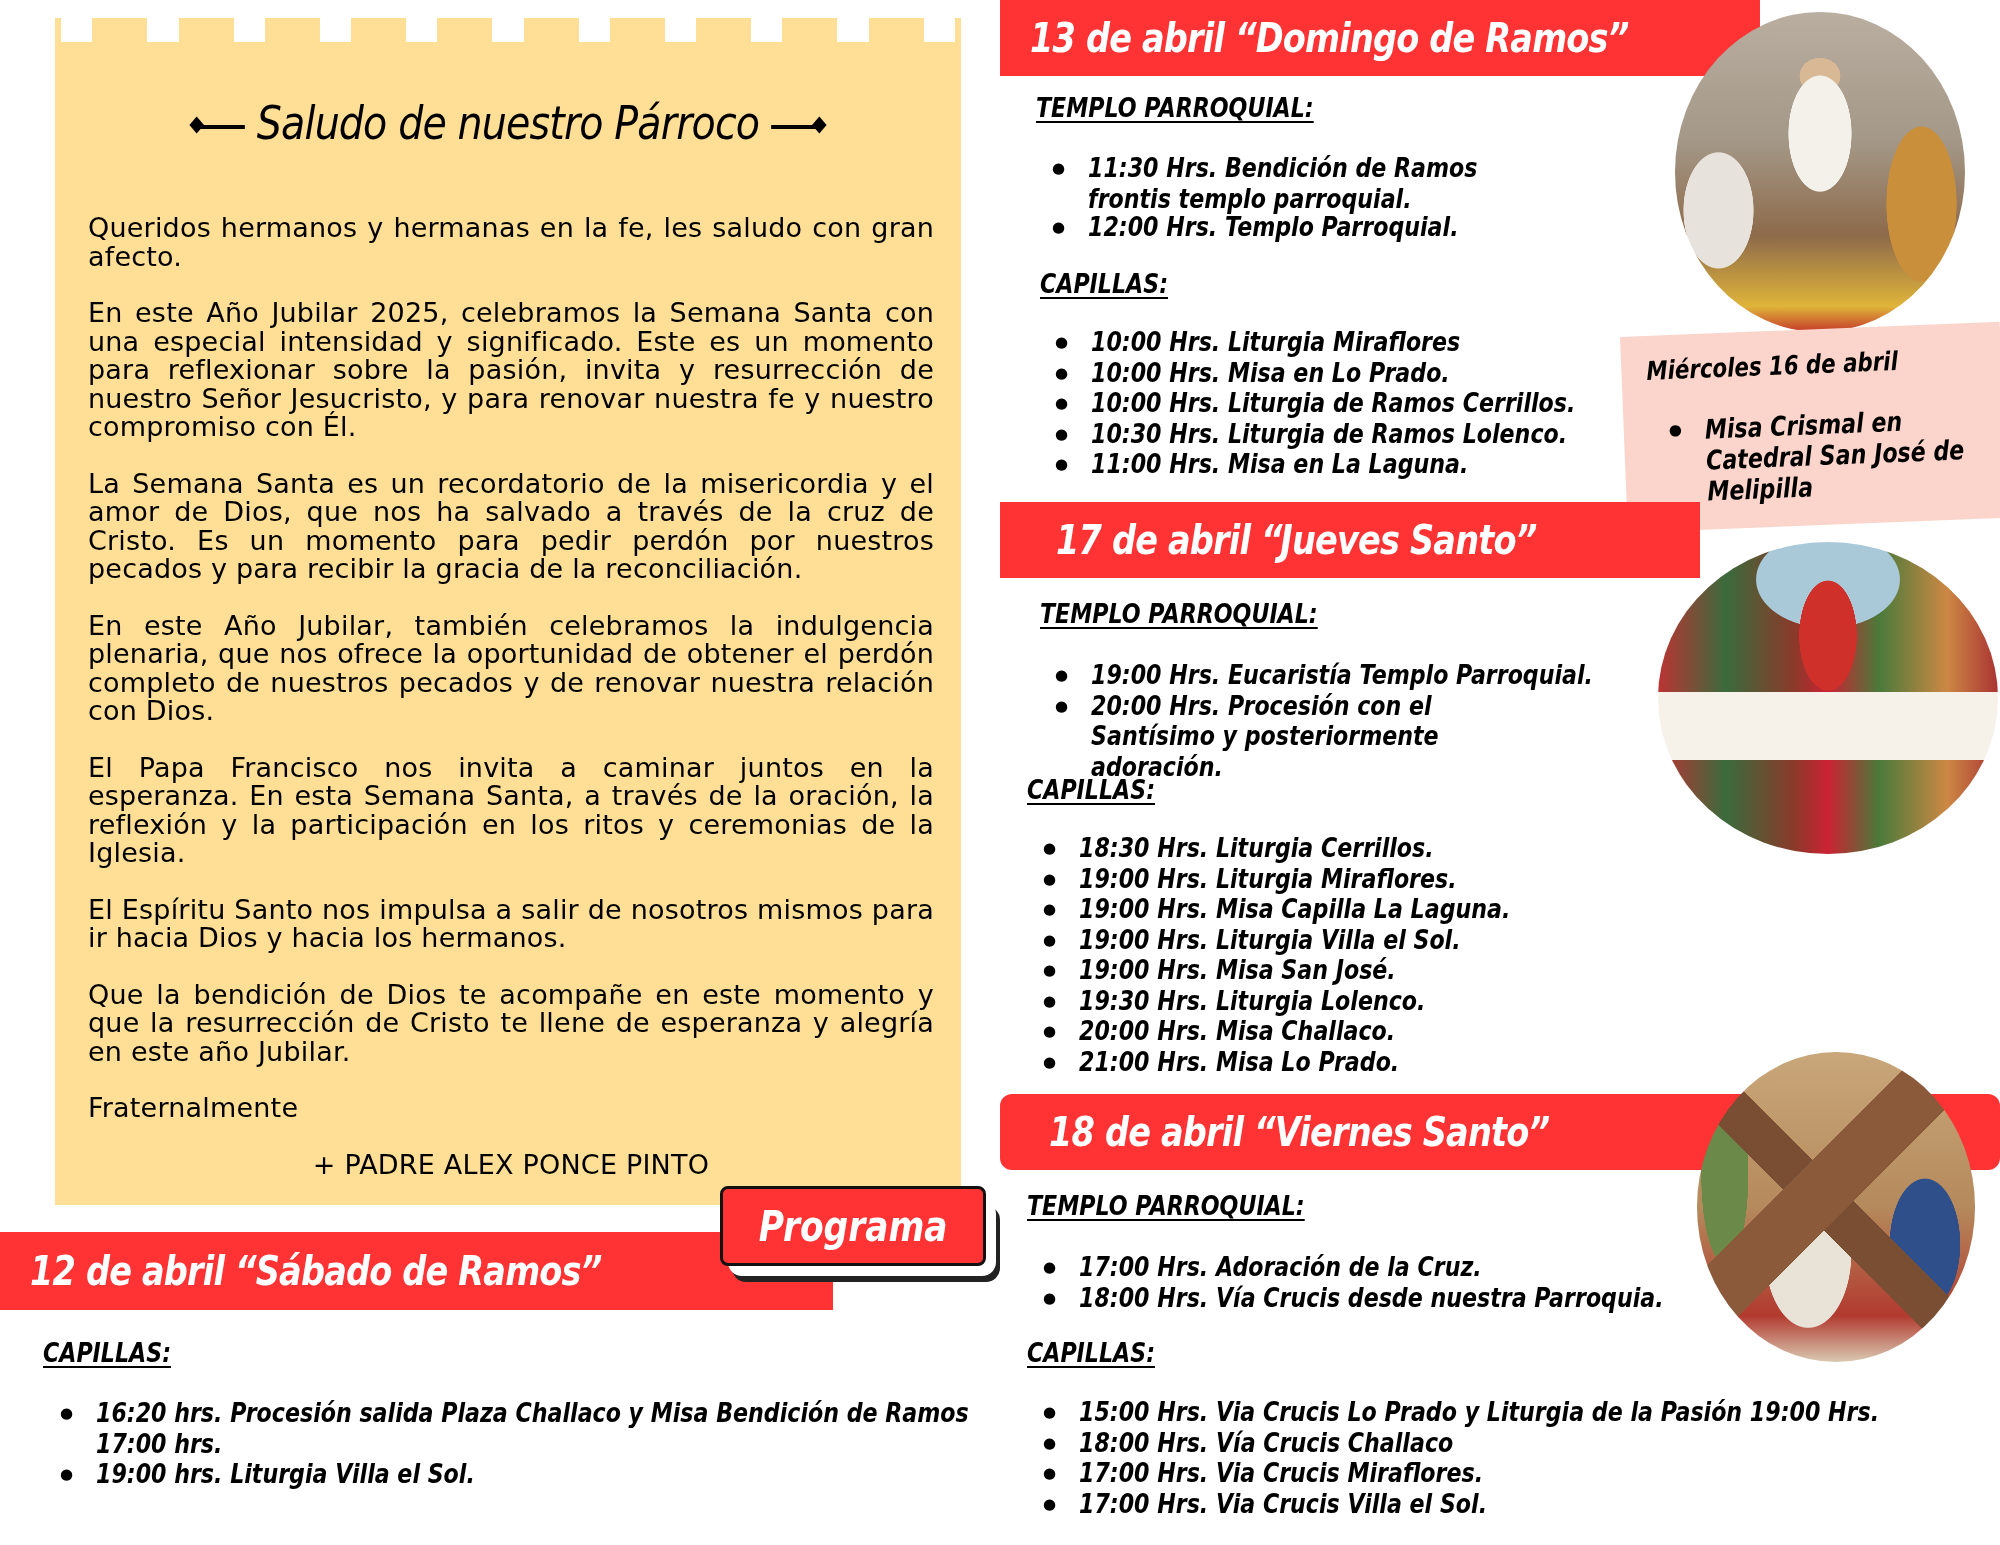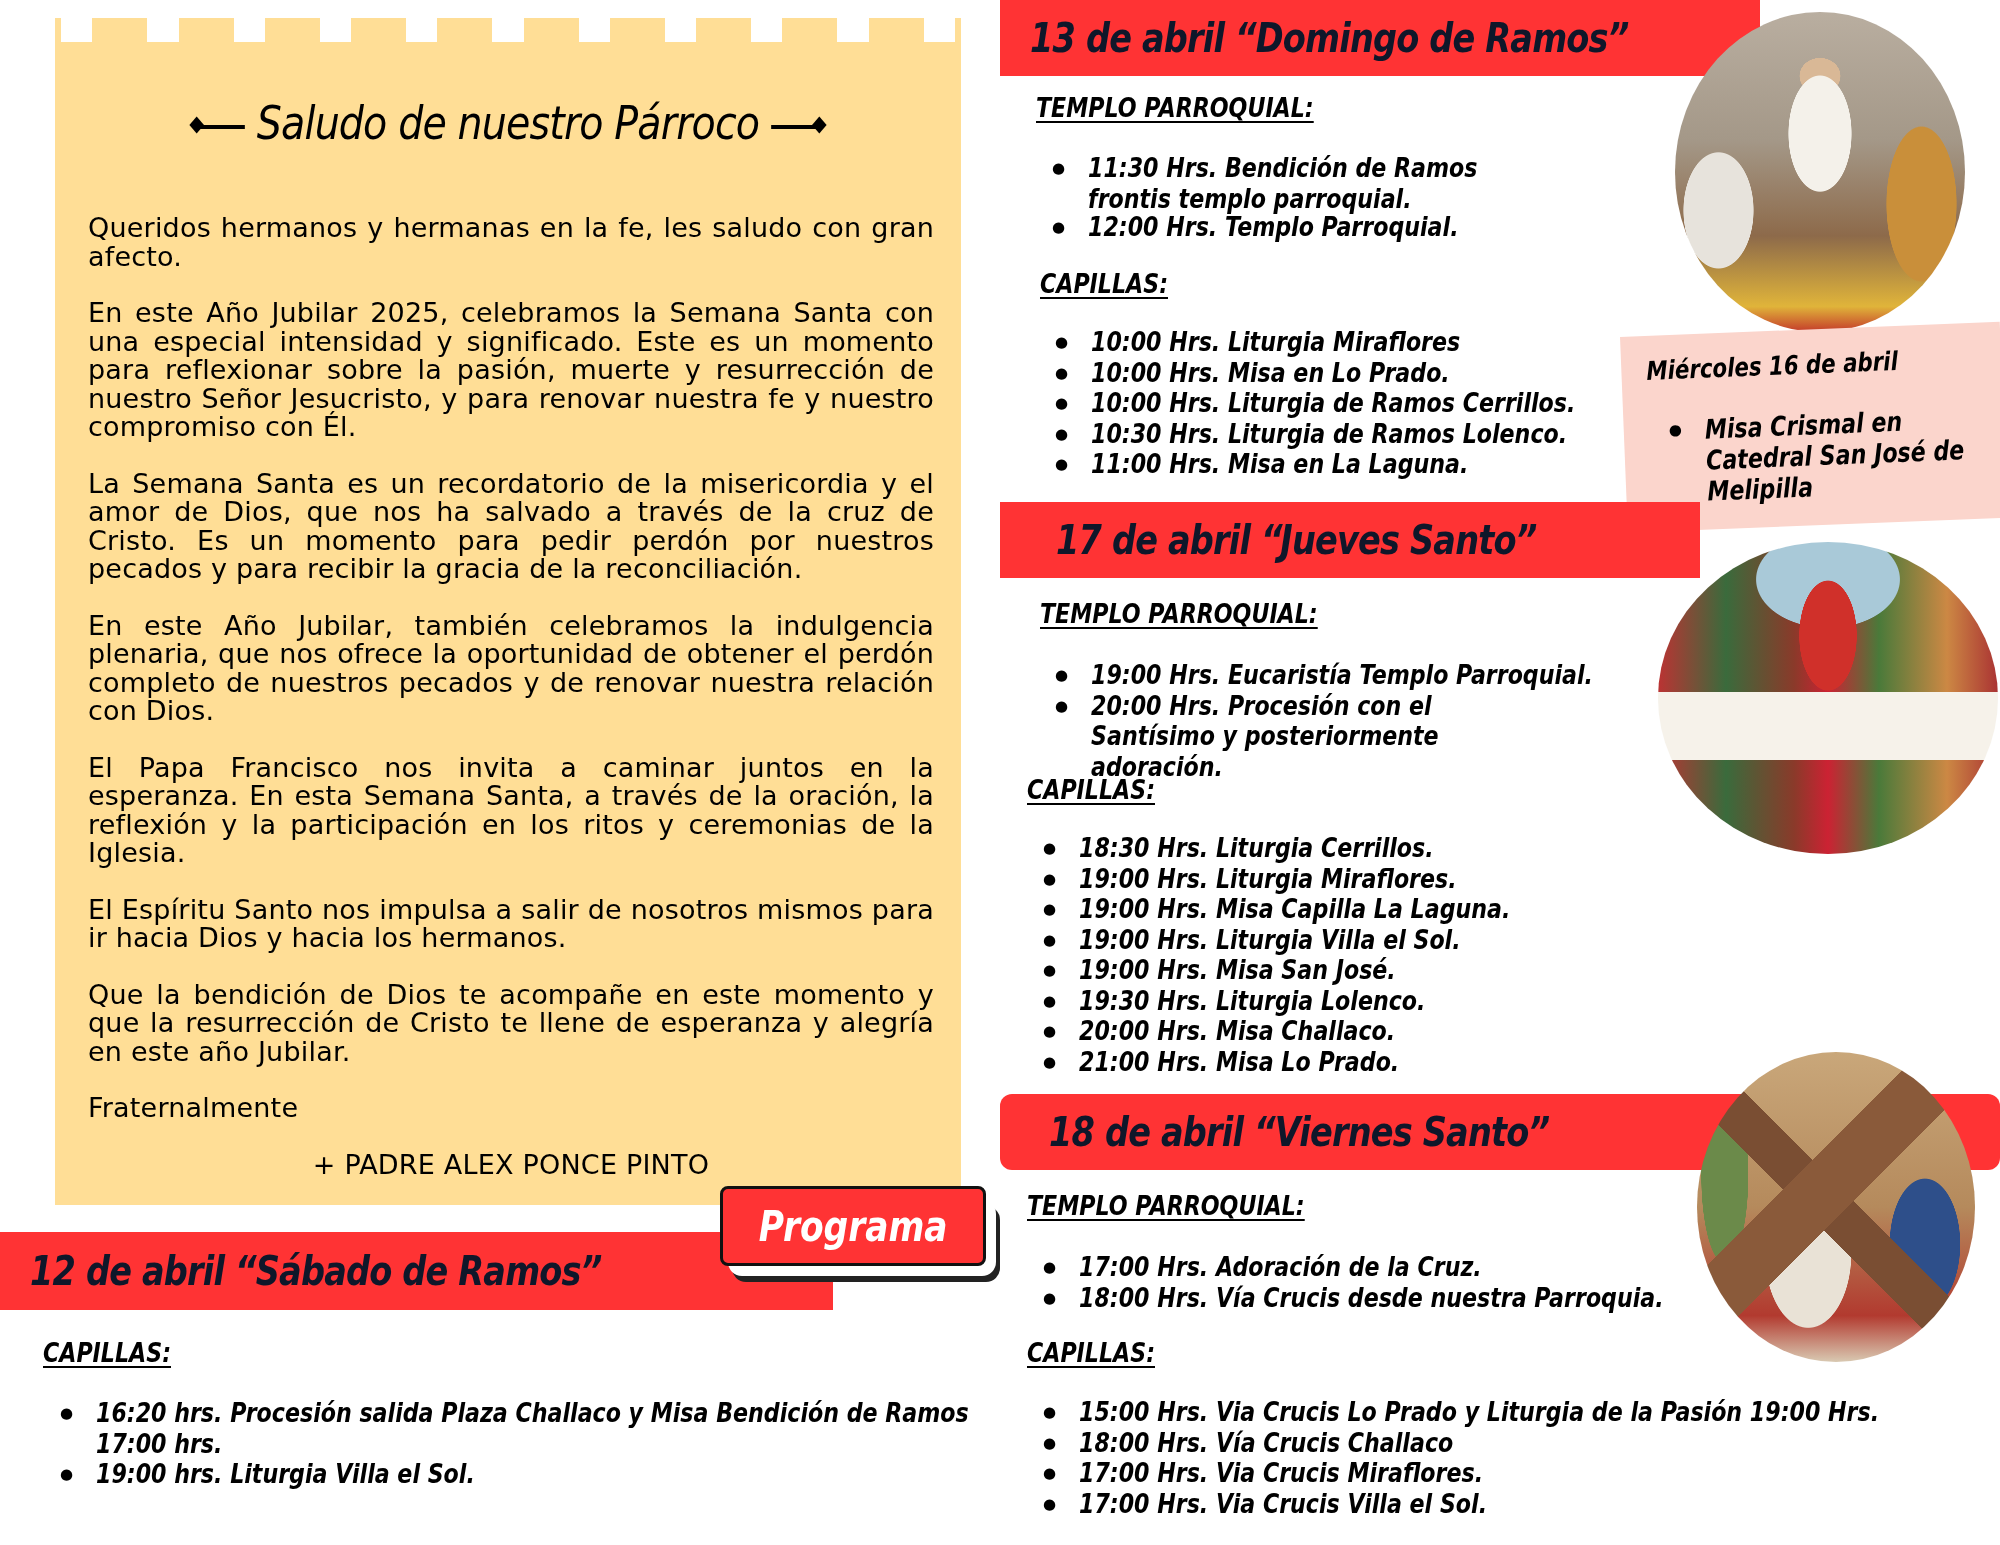--- a/index.html
+++ b/index.html
@@ -31,21 +31,21 @@
   .letter-body {
     position: absolute; left: 33px; top: 196px; width: 846px;
     font-family: "DejaVu Sans", sans-serif; font-size: 27px; line-height: 28.5px; text-align: justify;
     letter-spacing: 0.2px;
   }
   .letter-body p { margin-bottom: 28px; }
   .letter-sign { text-align: center; margin-top: 0; }
 
   
   .bar {
-    position: absolute; background: #ff3334; color: #0f172a;
+    position: absolute; background: #ff3334; color: #ffffff;
     font-family: "DejaVu Sans", sans-serif; font-style: italic; font-weight: bold;
     font-size: 40px; line-height: 1; padding-left: 30px; display: flex; align-items: center;
     letter-spacing: -1px;
   }
   .bar span { display: inline-block; transform: scaleX(0.84); transform-origin: left center; }
 
   
   .programa-shadow {
     position: absolute; left: 728px; top: 1200px; width: 268px; height: 76px;
     background: #fff; border-radius: 14px; box-shadow: 4px 6px 0 #222;
@@ -143,21 +143,21 @@
       <div class="gap"></div>
     <div class="notch"></div>
   </div>
   <div class="letter-title">
     <span class="rule l"></span>
     <span>Saludo de nuestro Párroco</span>
     <span class="rule r"></span>
   </div>
   <div class="letter-body">
     <p>Queridos hermanos y hermanas en la fe, les saludo con gran afecto.</p>
-    <p>En este Año Jubilar 2025, celebramos la Semana Santa con una especial intensidad y significado. Este es un momento para reflexionar sobre la pasión, muerte y resurrección de nuestro Señor Jesucristo, y para renovar nuestra fe y nuestro compromiso con Él.</p>
+    <p>En este Año Jubilar 2025, celebramos la Semana Santa con una especial intensidad y significado. Este es un momento para reflexionar sobre la pasión, invita y resurrección de nuestro Señor Jesucristo, y para renovar nuestra fe y nuestro compromiso con Él.</p>
     <p>La Semana Santa es un recordatorio de la misericordia y el amor de Dios, que nos ha salvado a través de la cruz de Cristo. Es un momento para pedir perdón por nuestros pecados y para recibir la gracia de la reconciliación.</p>
     <p>En este Año Jubilar, también celebramos la indulgencia plenaria, que nos ofrece la oportunidad de obtener el perdón completo de nuestros pecados y de renovar nuestra relación con Dios.</p>
     <p>El Papa Francisco nos invita a caminar juntos en la esperanza. En esta Semana Santa, a través de la oración, la reflexión y la participación en los ritos y ceremonias de la Iglesia.</p>
     <p>El Espíritu Santo nos impulsa a salir de nosotros mismos para ir hacia Dios y hacia los hermanos.</p>
     <p>Que la bendición de Dios te acompañe en este momento y que la resurrección de Cristo te llene de esperanza y alegría en este año Jubilar.</p>
     <p>Fraternalmente</p>
     <p class="letter-sign">+ PADRE ALEX PONCE PINTO</p>
   </div>
 </div>
 

